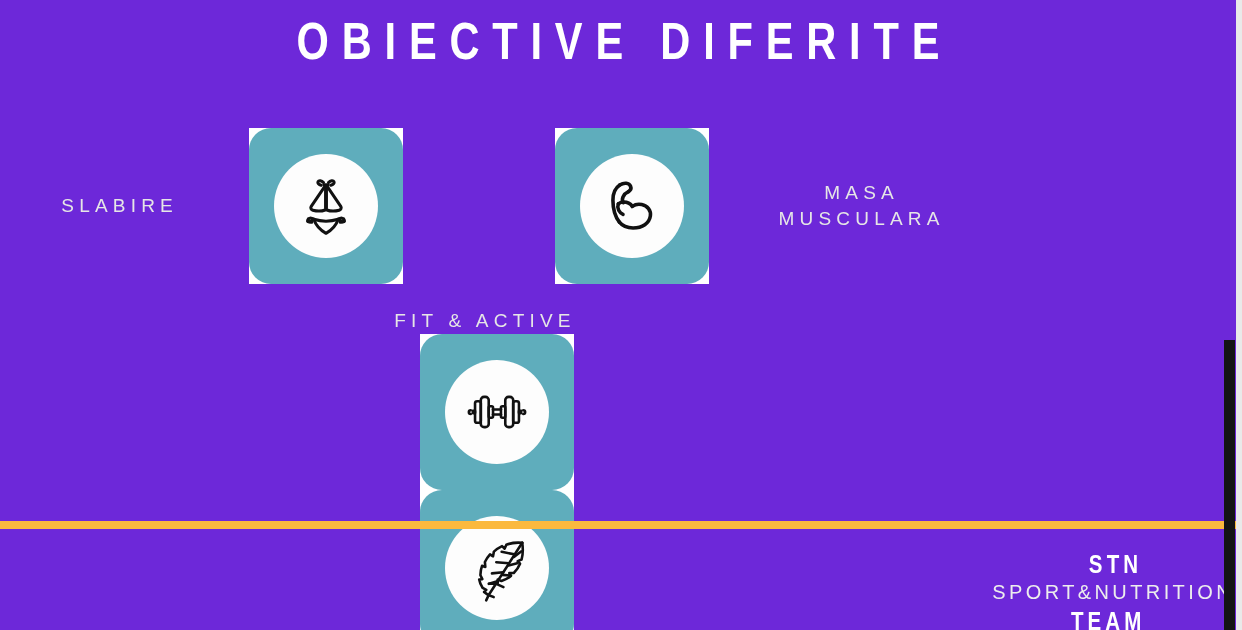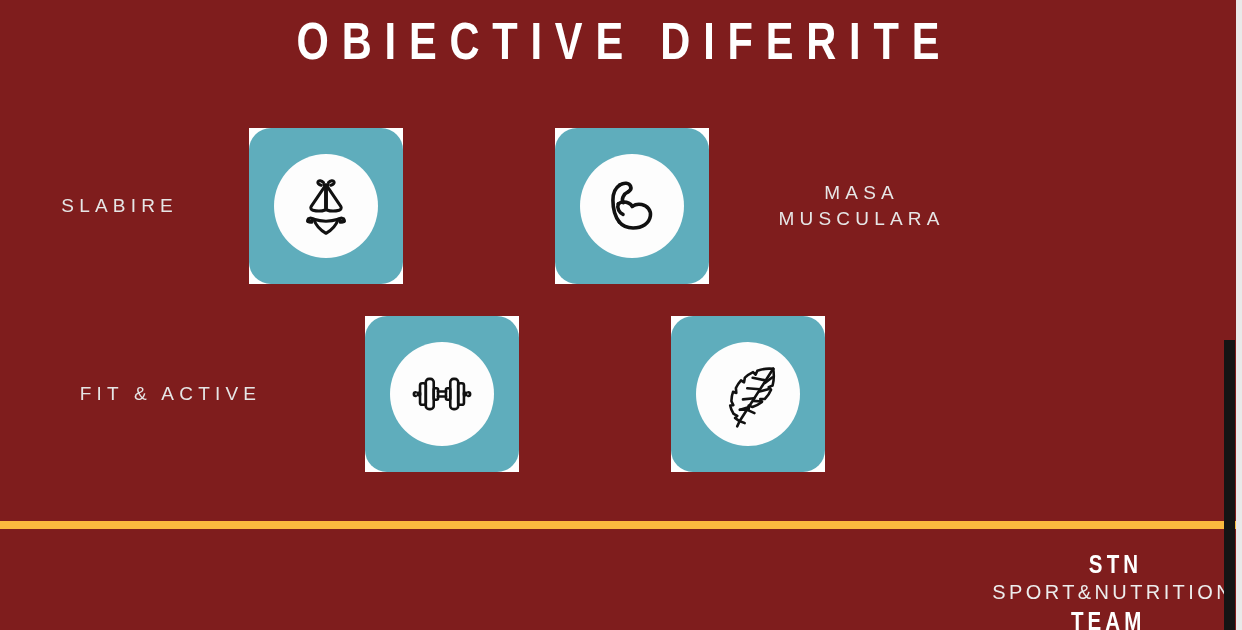--- a/index.html
+++ b/index.html
@@ -7,21 +7,21 @@
     margin: 0;
     padding: 0;
     background: #1c1c1c;
   }
   * { box-sizing: border-box; }
 
   .screen {
     position: relative;
     width: 1242px;
     height: 630px;
-    background: #7f1d1d;
+    background: #6d28d9;
     overflow: hidden;
     font-family: "Liberation Sans", sans-serif;
     -webkit-font-smoothing: antialiased;
   }
 
   
   .header {
     position: absolute;
     left: 0;
     top: 0;
@@ -60,21 +60,21 @@
     left: 0;
     top: 120px;
     width: 994px;
   }
   .row {
     display: flex;
     align-items: center;
     justify-content: flex-start;
     height: 172px;
   }
-  .row.row-2 { margin-top: 16px; }
+  .row.row-2 { margin-top: 16px; flex-direction: column; }
 
   .label {
     color: #e6e6e6;
     font-family: "Liberation Sans", sans-serif;
     font-weight: 300;
     font-size: 19px;
     line-height: 26px;
     letter-spacing: 5.2px;
     white-space: pre-line;
     text-align: center;

